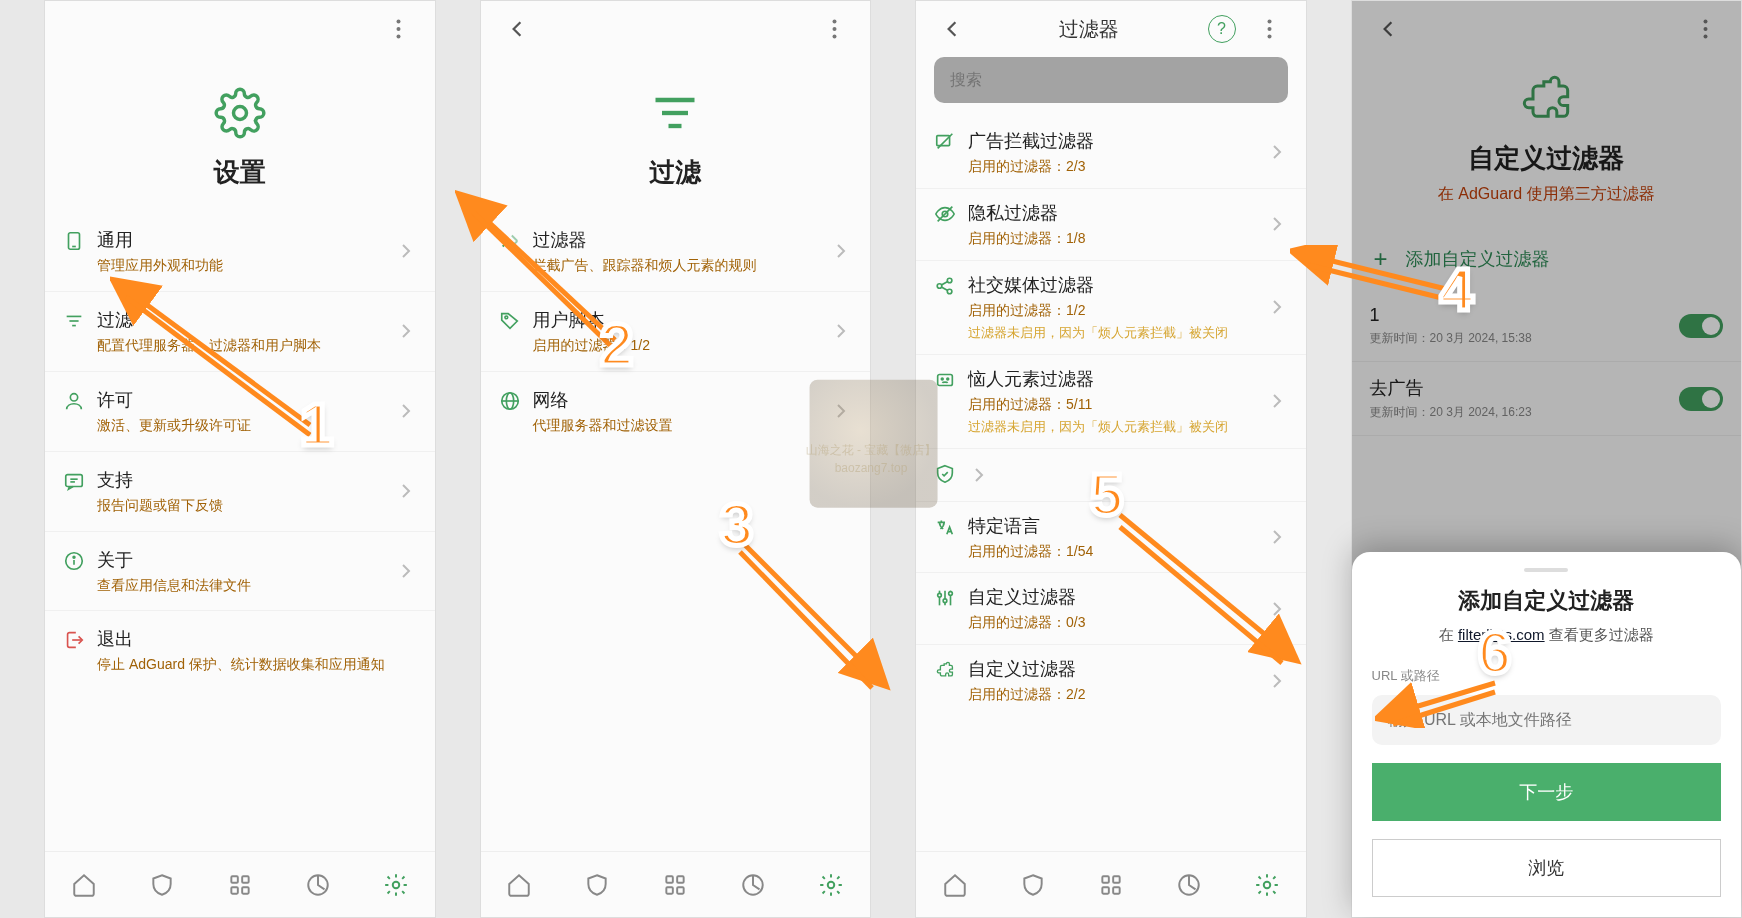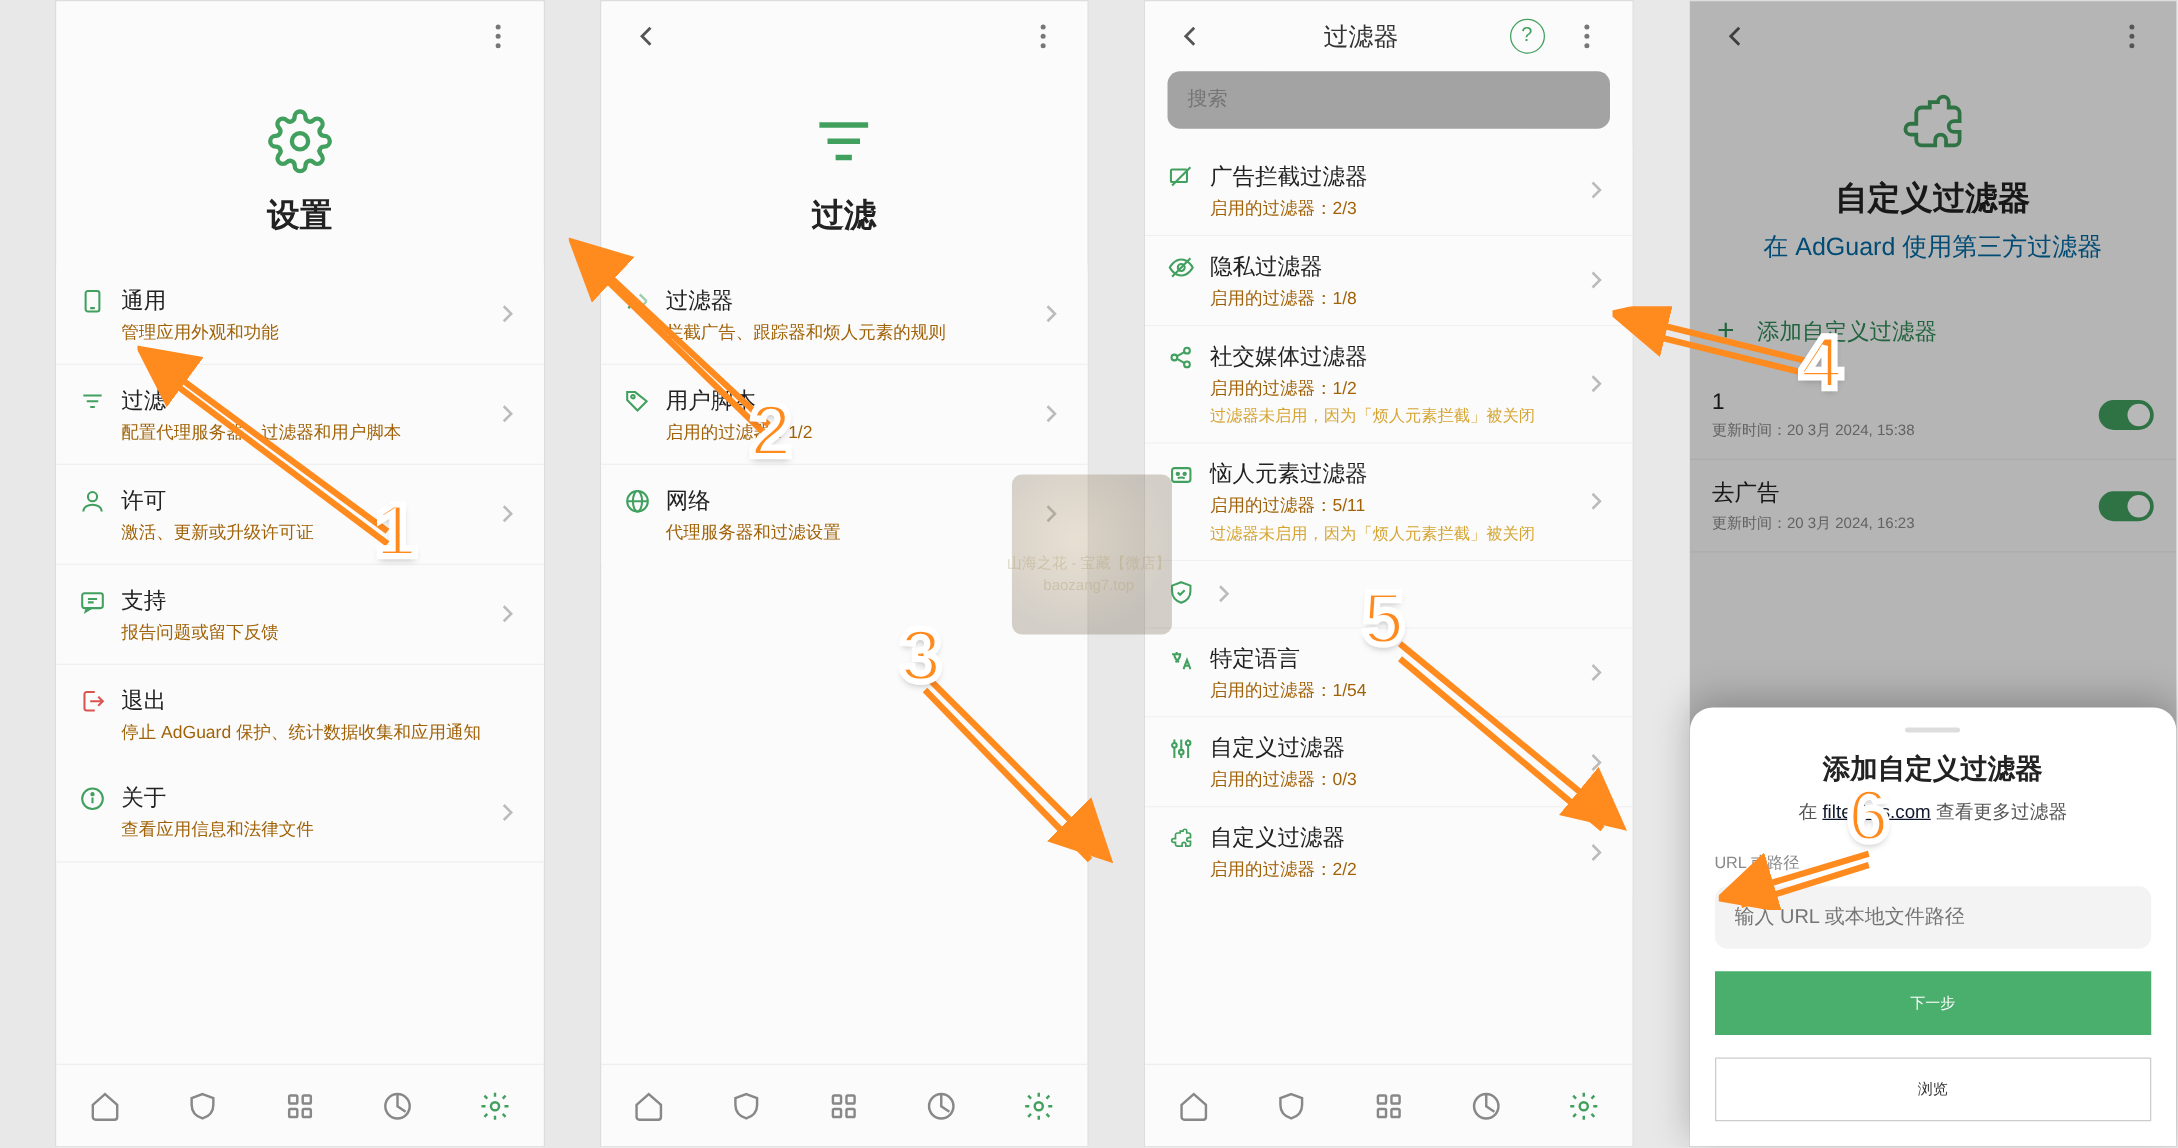--- a/index.html
+++ b/index.html
@@ -44,21 +44,21 @@
     text-align:center;
     padding: 28px 0 22px 0;
   }
   .hero-icon {
     width:56px; height:56px;
     display:inline-flex; align-items:center; justify-content:center;
     color:#42a05f;
     margin-bottom:14px;
   }
   .hero-title { font-size:26px; font-weight:600; color:#222; }
-  .hero-sub { font-size:20px; color:#0369a1; margin-top:8px; }
+  .hero-sub { font-size:16px; color:#c2410c; margin-top:8px; }
   .list { display:flex; flex-direction:column; }
   .row {
     display:flex; align-items:flex-start;
     padding:16px 18px 16px 18px;
     border-bottom:1px solid #f0f0f0;
     cursor:pointer;
     background:#fbfbfb;
   }
   .row.no-border{border-bottom:none}
   .row.compact{padding-top:12px;padding-bottom:12px}
@@ -131,21 +131,21 @@
   .sheet .grab{width:44px;height:4px;border-radius:2px;background:#ddd;margin:0 auto 14px auto}
   .sheet h2{font-size:22px;font-weight:600;text-align:center;color:#222}
   .sheet .hint{font-size:15px;color:#555;text-align:center;margin-top:10px}
   .sheet .hint a{color:#0f172a;text-decoration:underline}
   .field-label{font-size:13px;color:#888;margin-top:22px}
   .field{
     margin-top:10px;background:#f3f3f3;border-radius:10px;padding:16px;
   }
   .field input{border:none;background:transparent;width:100%;font-size:16px;outline:none;color:#333}
   .btn{
-    width:100%;padding:16px 0;border-radius:0;text-align:center;font-size:12px;
+    width:100%;padding:16px 0;border-radius:0;text-align:center;font-size:18px;
     margin-top:18px;cursor:pointer;border:1.5px solid transparent
   }
   .btn-primary{background:#4aaf6c;color:#fff}
   .btn-outline{background:#fff;border-color:#ccc;color:#333}
   
   .anno-num{
     position:absolute;
     font-family:"Arial Black",sans-serif;
     font-size:60px;font-weight:900;
     color:#ff8a1e;
@@ -245,45 +245,45 @@
       <div class="text-slot">
           <div class="title">支持</div>
           <div class="sub">报告问题或留下反馈</div>
         </div>
       <div class="chev">
           <svg width="10" height="16" viewBox="0 0 10 16" fill="none" stroke="currentColor" stroke-width="2">
             <path d="M2 2l6 6-6 6"></path>
           </svg>
         </div>
     </div>
+    <div class="row">
+      <div class="icon-slot"><svg width="22" height="22" viewBox="0 0 24 24" fill="none" stroke="currentColor" stroke-width="1.8">
+            <circle cx="12" cy="12" r="9"></circle>
+            <line x1="12" y1="11" x2="12" y2="16"></line>
+            <circle cx="12" cy="8" r="1" fill="currentColor"></circle>
+          </svg></div>
+      <div class="text-slot">
+          <div class="title">关于</div>
+          <div class="sub">查看应用信息和法律文件</div>
+        </div>
+      <div class="chev">
+          <svg width="10" height="16" viewBox="0 0 10 16" fill="none" stroke="currentColor" stroke-width="2">
+            <path d="M2 2l6 6-6 6"></path>
+          </svg>
+        </div>
+    </div>
     <div class="row no-border">
       <div class="icon-slot red"><svg width="22" height="22" viewBox="0 0 24 24" fill="none" stroke="currentColor" stroke-width="1.8">
             <path d="M14 4h-7a2 2 0 0 0-2 2v12a2 2 0 0 0 2 2h7"></path>
             <path d="M10 12h10"></path>
             <path d="M17 8l4 4-4 4"></path>
           </svg></div>
       <div class="text-slot">
           <div class="title">退出</div>
           <div class="sub">停止 AdGuard 保护、统计数据收集和应用通知</div>
-        </div>
-    </div>
-    <div class="row">
-      <div class="icon-slot"><svg width="22" height="22" viewBox="0 0 24 24" fill="none" stroke="currentColor" stroke-width="1.8">
-            <circle cx="12" cy="12" r="9"></circle>
-            <line x1="12" y1="11" x2="12" y2="16"></line>
-            <circle cx="12" cy="8" r="1" fill="currentColor"></circle>
-          </svg></div>
-      <div class="text-slot">
-          <div class="title">关于</div>
-          <div class="sub">查看应用信息和法律文件</div>
-        </div>
-      <div class="chev">
-          <svg width="10" height="16" viewBox="0 0 10 16" fill="none" stroke="currentColor" stroke-width="2">
-            <path d="M2 2l6 6-6 6"></path>
-          </svg>
         </div>
     </div>
   </div>
   <div class="bottom-nav">
     <div class="nav-item">
         <svg width="26" height="26" viewBox="0 0 24 24" fill="none" stroke="currentColor" stroke-width="1.8">
           <path d="M3 11l9-8 9 8v9a2 2 0 0 1-2 2H5a2 2 0 0 1-2-2z"></path>
         </svg>
       </div>
     <div class="nav-item">

